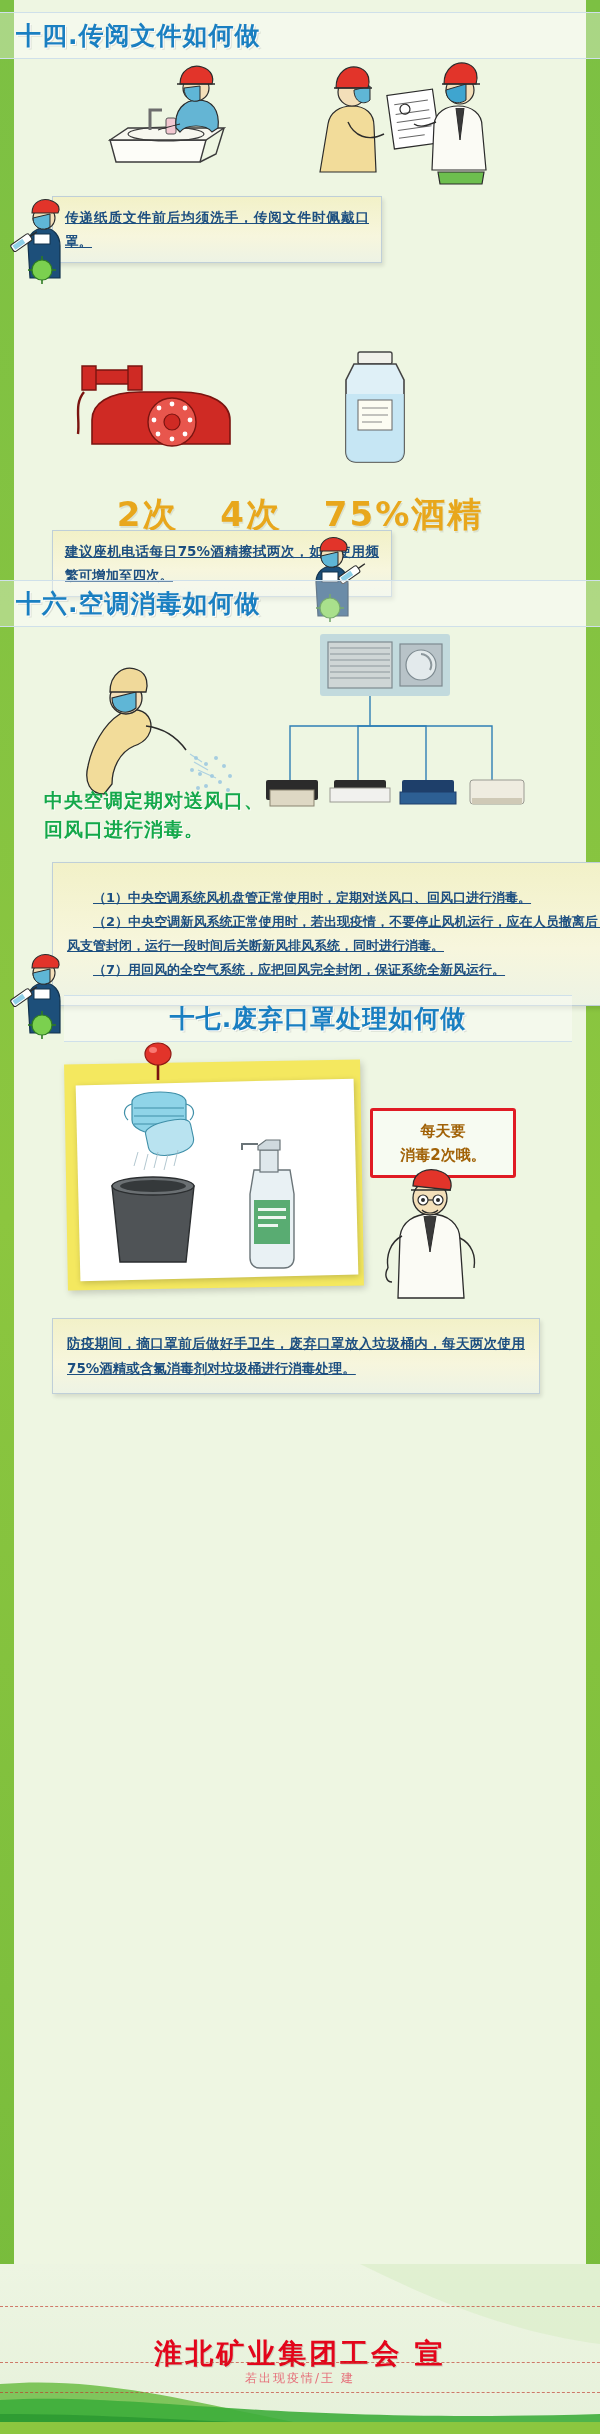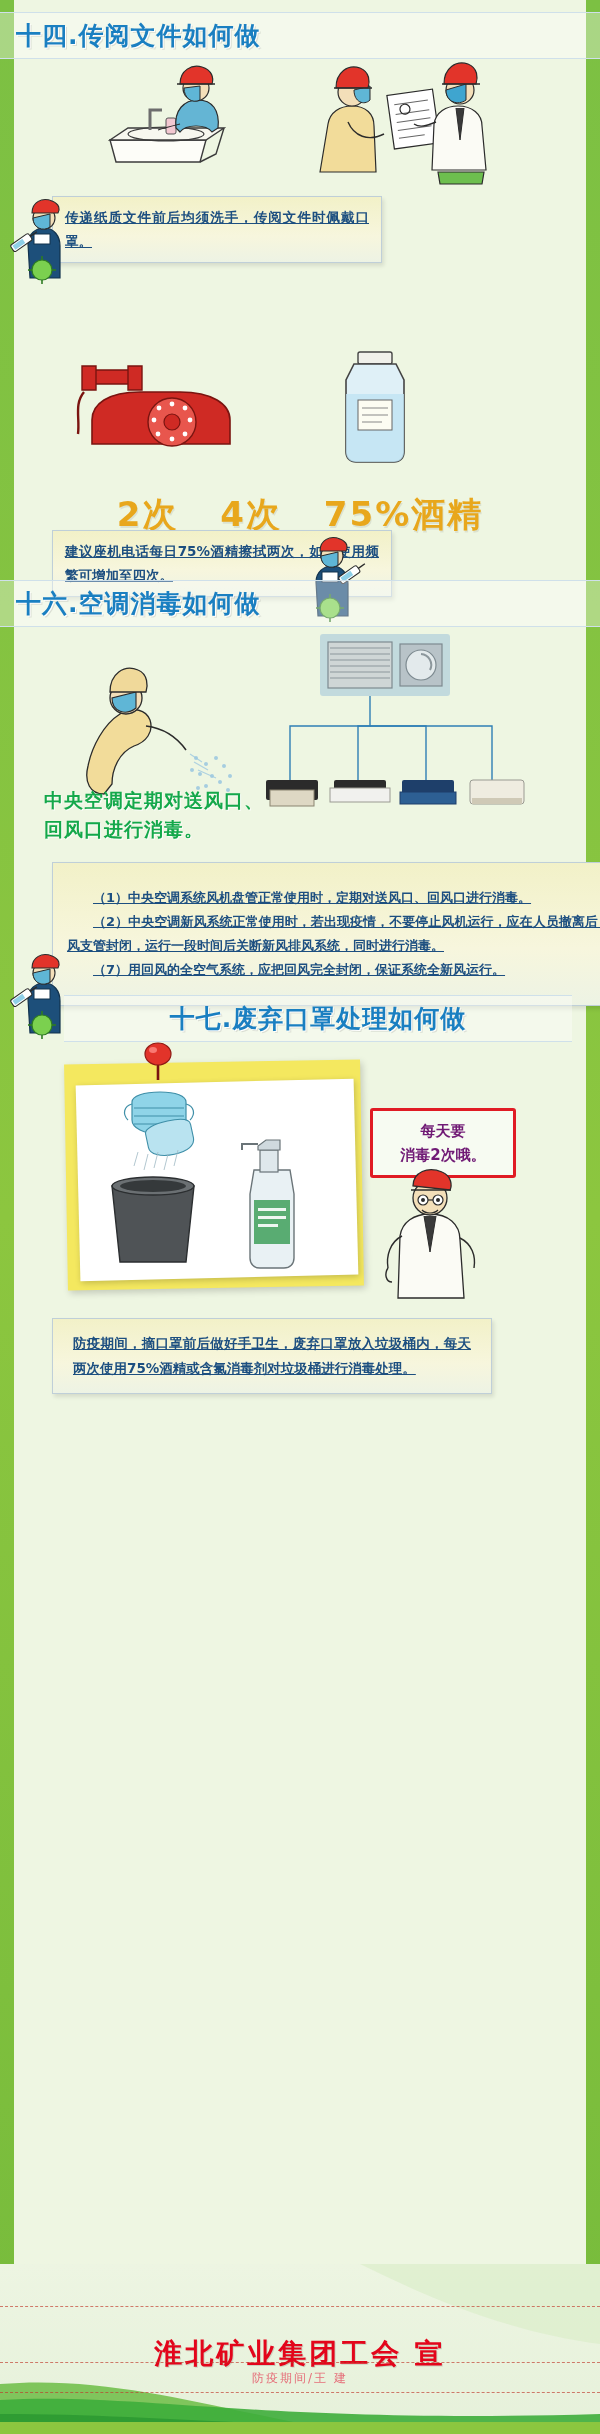--- a/index.html
+++ b/index.html
@@ -78,21 +78,21 @@
   .note-yellow {
     position:absolute; background:#f4e85f; box-shadow:2px 3px 7px rgba(0,0,0,0.18);
   }
   .note-white {
     position:absolute; background:#ffffff; box-shadow:1px 2px 6px rgba(0,0,0,0.20);
     transform:rotate(-1.4deg);
   }
   .redbox {
     position:absolute; border:3px solid #e01b24; border-radius:3px;
     background:rgba(255,255,255,0.55);
-    color:#701a75; font-weight:bold; font-size:15px; line-height:1.6;
+    color:#a16207; font-weight:bold; font-size:15px; line-height:1.6;
     text-align:center; padding:8px 6px;
   }
 
   
   .footer { position:absolute; left:0; right:0; bottom:0; height:170px; overflow:hidden;
             background:linear-gradient(180deg,#edf5e2,#e6f1da); }
   .dash { position:absolute; left:0; right:0; height:0; border-top:1px dashed #c0392b; opacity:.65; }
   .foot-title {
     position:absolute; left:0; right:0; text-align:center;
     color:#e3051b; font-weight:bold; font-size:28px; letter-spacing:3px;
@@ -451,31 +451,31 @@
       <circle cx="43" cy="28" r="5" fill="#fff" stroke="#2b2b2b" stroke-width="1.2"></circle>
       <circle cx="58" cy="28" r="5" fill="#fff" stroke="#2b2b2b" stroke-width="1.2"></circle>
       <circle cx="43" cy="28" r="2" fill="#2b2b2b"></circle>
         <circle cx="58" cy="28" r="2" fill="#2b2b2b"></circle>
       <line x1="48" y1="28" x2="53" y2="28" stroke="#2b2b2b" stroke-width="1.2"></line>
       <path d="M42,38 C46,42 54,42 58,38" fill="none" stroke="#2b2b2b" stroke-width="1.2"></path>
       <path d="M8,96 C4,102 6,110 12,110" fill="none" stroke="#2b2b2b" stroke-width="1.4"></path>
     </svg>
   </div>
 
-  <div class="caption" style="left:52px; top:1318px; width:440px; padding:12px 20px; line-height:1.85;">
+  <div class="caption" style="left:52px; top:1318px; width:488px; padding:12px 14px; line-height:1.85;">
     <span>防疫期间，摘口罩前后做好手卫生，废弃口罩放入垃圾桶内，每天两次使用75%酒精或含氯消毒剂对垃圾桶进行消毒处理。</span>
   </div>
 
   <div class="footer">
     <svg width="600" height="170" viewBox="0 0 600 170" style="position:absolute;left:0;top:0;">
       <path d="M0,170 L0,120 C120,110 230,150 360,170 Z" fill="#6cbd45" opacity=".85"></path>
       <path d="M0,170 L0,136 C140,128 260,160 600,150 L600,170 Z" fill="#3ead3b" opacity=".9"></path>
       <path d="M0,170 L0,150 C180,150 300,170 600,162 L600,170 Z" fill="#2f9c33"></path>
       <path d="M360,0 C440,40 520,70 600,80 L600,0 Z" fill="#d9ecc6" opacity=".6"></path>
     </svg>
     <div class="dash" style="top:42px;"></div>
     <div class="foot-title" style="top:56px;margin-top:15px;">淮北矿业集团工会 宣</div>
     <div class="dash" style="top:98px;"></div>
-    <div class="foot-sub" style="top:106px;">防疫期间/王  建</div>
+    <div class="foot-sub" style="top:106px;">若出现疫情/王  建</div>
     <div class="dash" style="top:128px;"></div>
   </div>
   <div class="bottombar"></div>
 </div>
 
 </body></html>

